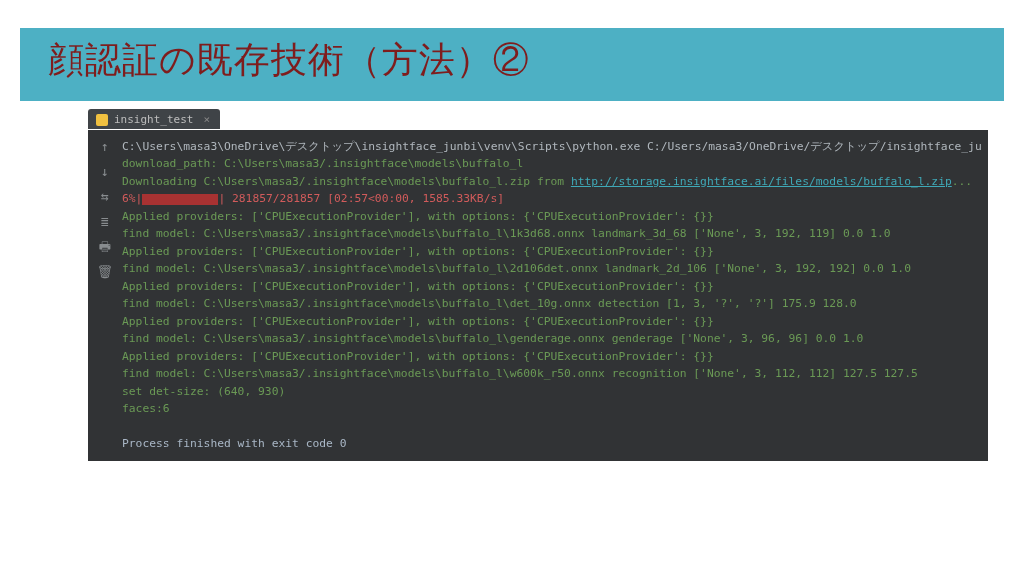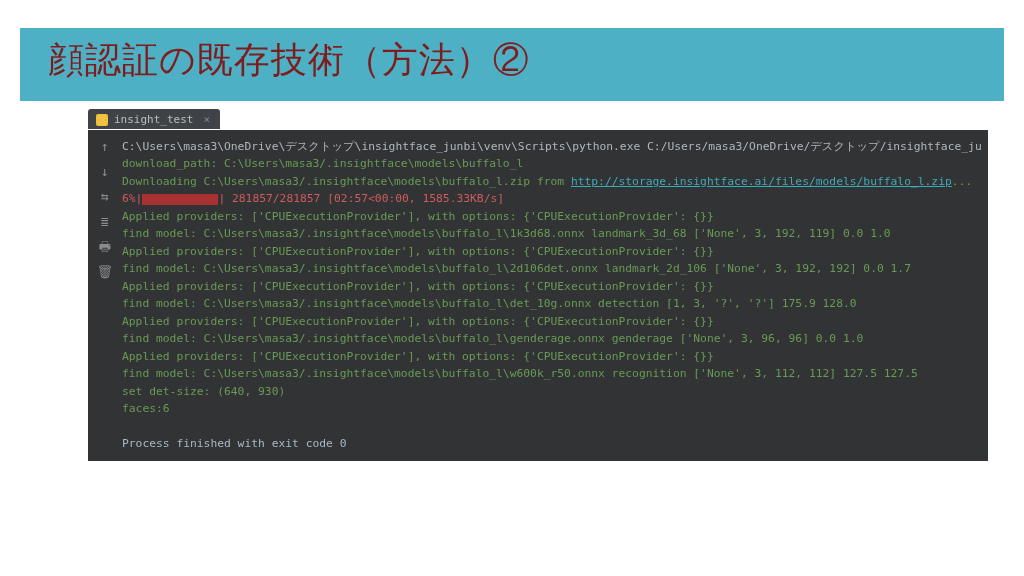--- a/index.html
+++ b/index.html
@@ -94,21 +94,21 @@
         <span>🖶</span>
         <span>🗑</span>
       </div>
       <div class="log"><span class="cmd">C:\Users\masa3\OneDrive\デスクトップ\insightface_junbi\venv\Scripts\python.exe C:/Users/masa3/OneDrive/デスクトップ/insightface_jun</span>
 <span class="green">download_path: C:\Users\masa3/.insightface\models\buffalo_l</span>
 <span class="green">Downloading C:\Users\masa3/.insightface\models\buffalo_l.zip from </span><span class="cyanl">http://storage.insightface.ai/files/models/buffalo_l.zip</span><span class="green">...</span>
 <span class="red">6%|</span><span class="bar"></span><span class="red">| 281857/281857 [02:57&lt;00:00, 1585.33KB/s]</span>
 <span class="green">Applied providers: ['CPUExecutionProvider'], with options: {'CPUExecutionProvider': {}}</span>
 <span class="green">find model: C:\Users\masa3/.insightface\models\buffalo_l\1k3d68.onnx landmark_3d_68 ['None', 3, 192, 119] 0.0 1.0</span>
 <span class="green">Applied providers: ['CPUExecutionProvider'], with options: {'CPUExecutionProvider': {}}</span>
-<span class="green">find model: C:\Users\masa3/.insightface\models\buffalo_l\2d106det.onnx landmark_2d_106 ['None', 3, 192, 192] 0.0 1.7</span>
+<span class="green">find model: C:\Users\masa3/.insightface\models\buffalo_l\2d106det.onnx landmark_2d_106 ['None', 3, 192, 192] 0.0 1.0</span>
 <span class="green">Applied providers: ['CPUExecutionProvider'], with options: {'CPUExecutionProvider': {}}</span>
 <span class="green">find model: C:\Users\masa3/.insightface\models\buffalo_l\det_10g.onnx detection [1, 3, '?', '?'] 175.9 128.0</span>
 <span class="green">Applied providers: ['CPUExecutionProvider'], with options: {'CPUExecutionProvider': {}}</span>
 <span class="green">find model: C:\Users\masa3/.insightface\models\buffalo_l\genderage.onnx genderage ['None', 3, 96, 96] 0.0 1.0</span>
 <span class="green">Applied providers: ['CPUExecutionProvider'], with options: {'CPUExecutionProvider': {}}</span>
 <span class="green">find model: C:\Users\masa3/.insightface\models\buffalo_l\w600k_r50.onnx recognition ['None', 3, 112, 112] 127.5 127.5</span>
 <span class="green">set det-size: (640, 930)</span>
 <span class="green">faces:6</span>
 <span class="gray"></span>
 <span class="gray">Process finished with exit code 0</span>

